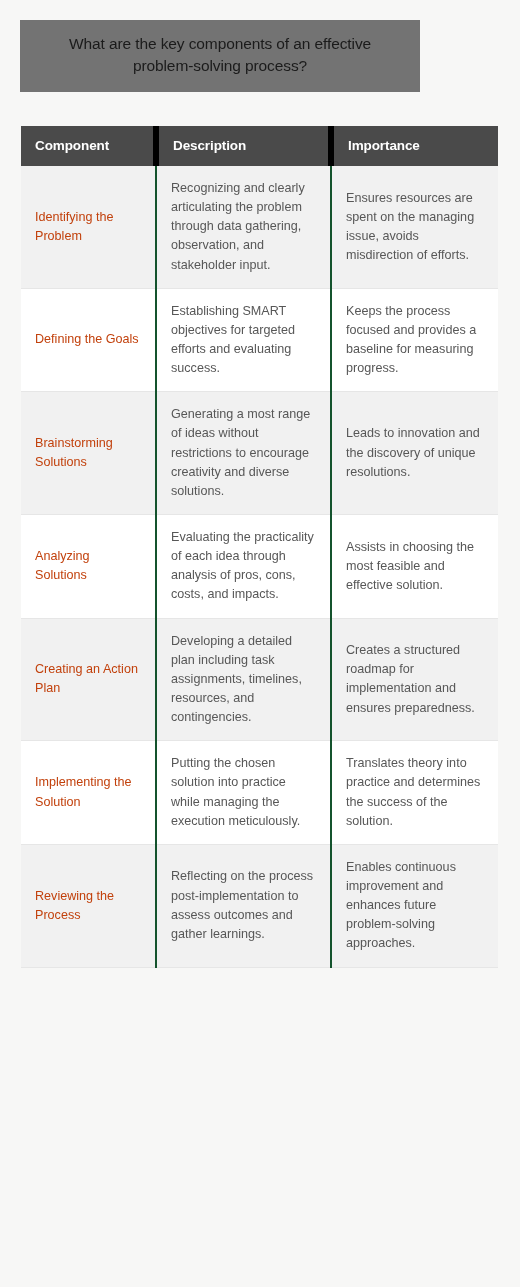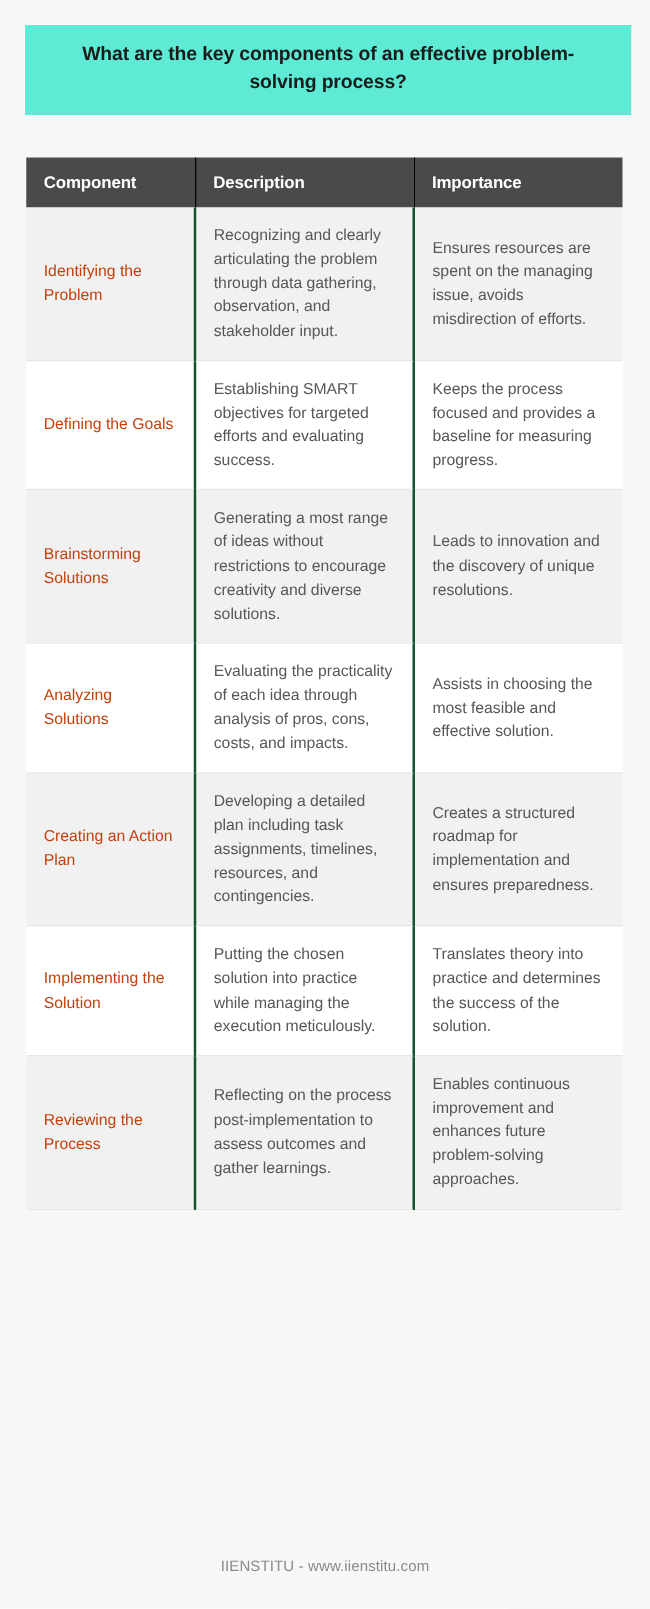--- a/index.html
+++ b/index.html
@@ -20,26 +20,26 @@
     width: 520px;
     height: 1287px;
     box-sizing: border-box;
   }
 
   
   .question-banner {
     position: absolute;
     left: 20px;
     top: 20px;
-    width: 485px;
+    width: 400px;
     box-sizing: border-box;
-    background: #5eead4;
+    background: #737373;
     color: #1b1b1b;
     font-size: 15.5px;
-    font-weight: bold;
+    font-weight: normal;
     line-height: 1.45;
     text-align: center;
     padding: 13px 22px 14px 22px;
     letter-spacing: -0.1px;
   }
 
   
   .table-wrap {
     position: absolute;
     left: 21px;
@@ -58,21 +58,21 @@
   table.matrix col.c-description { width: 175px; }
   table.matrix col.c-importance { width: 167px; }
 
   table.matrix thead th {
     background: #4a4a4a;
     color: #ffffff;
     font-size: 13.5px;
     font-weight: bold;
     text-align: left;
     padding: 12px 14px 13px 14px;
-    border-right: 1px solid #000000;
+    border-right: 6px solid #000000;
     vertical-align: middle;
     letter-spacing: -0.1px;
   }
   table.matrix thead th:last-child { border-right: none; margin-left: 36px; }
 
   table.matrix tbody td {
     font-size: 12.6px;
     line-height: 1.52;
     color: #575757;
     padding: 13px 14px 13px 14px;
@@ -154,15 +154,14 @@
         </tr>
         <tr class="stripe">
           <td class="col-component">Reviewing the Process</td>
           <td class="col-description">Reflecting on the process post-implementation to assess outcomes and gather learnings.</td>
           <td class="col-importance">Enables continuous improvement and enhances future problem-solving approaches.</td>
         </tr>
       </tbody>
     </table>
   </div>
 
-  <div class="footer">IIENSTITU - www.iienstitu.com</div>
 
 </div>
 
 </body></html>

